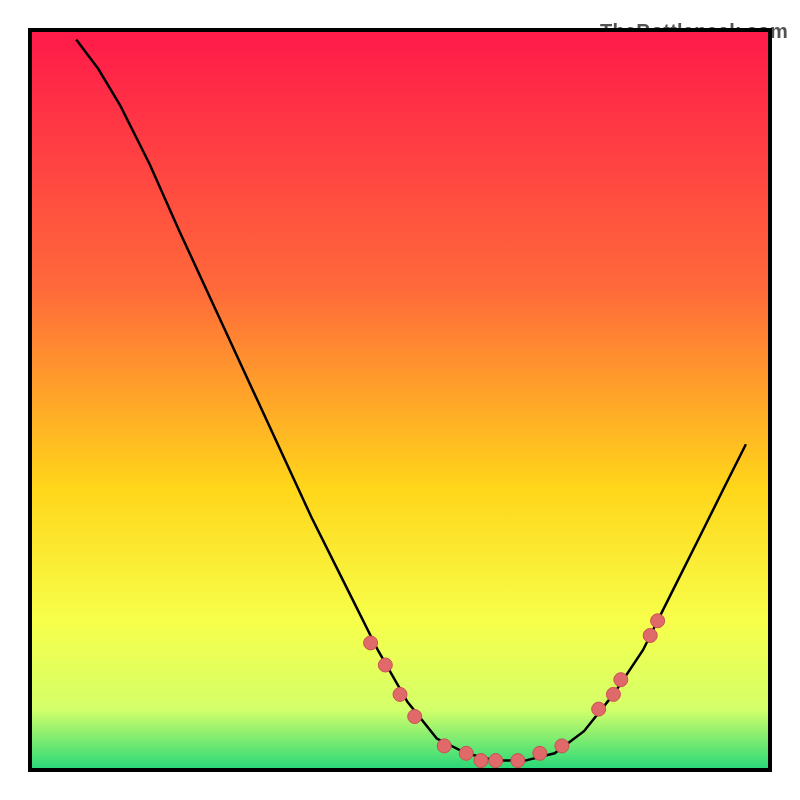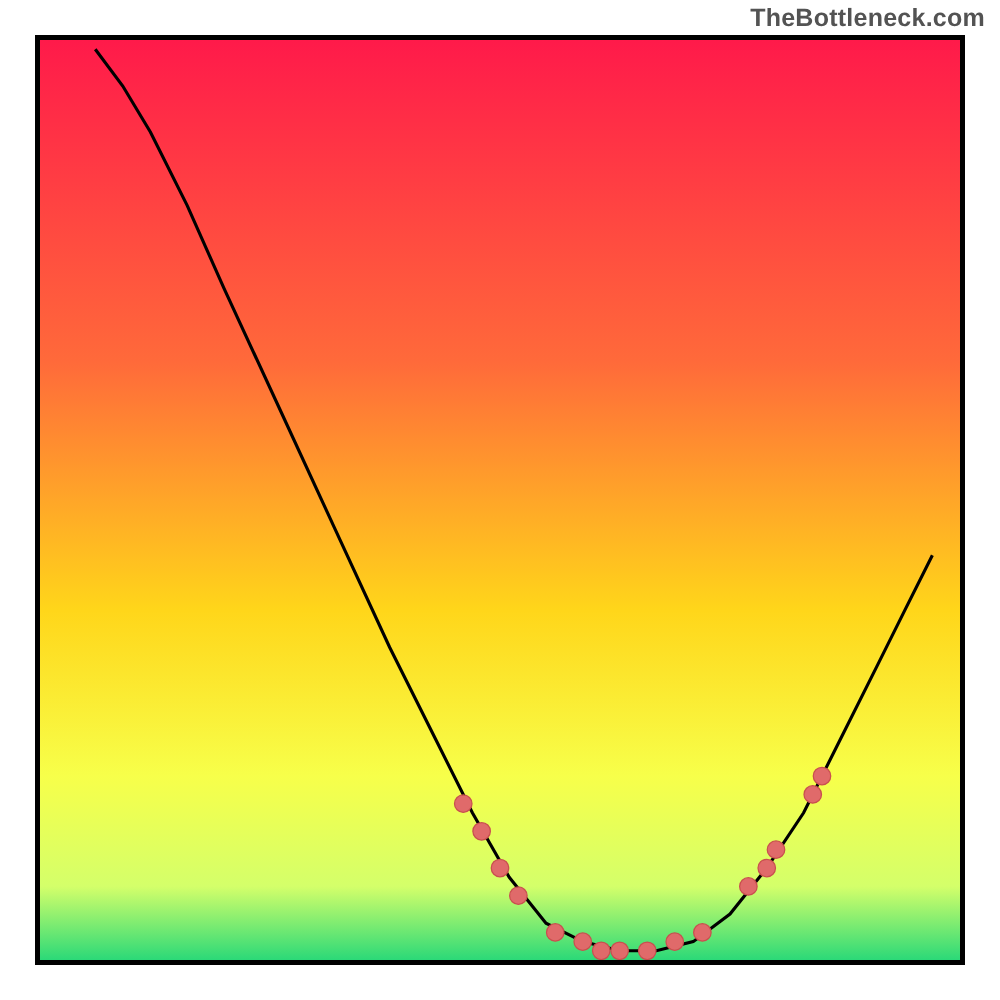--- a/index.html
+++ b/index.html
@@ -11,21 +11,21 @@
     background: #fff;
     font-family: Arial, Helvetica, sans-serif;
   }
   .container {
     position: relative;
     width: 800px;
     height: 800px;
   }
   .watermark {
     position: absolute;
-    top: 4px;
+    top: 20px;
     right: 12px;
     font-size: 20px;
     font-weight: 600;
     color: #535353;
     letter-spacing: 0.2px;
   }
   .plot-area {
     position: absolute;
     left: 28px;
     top: 28px;

